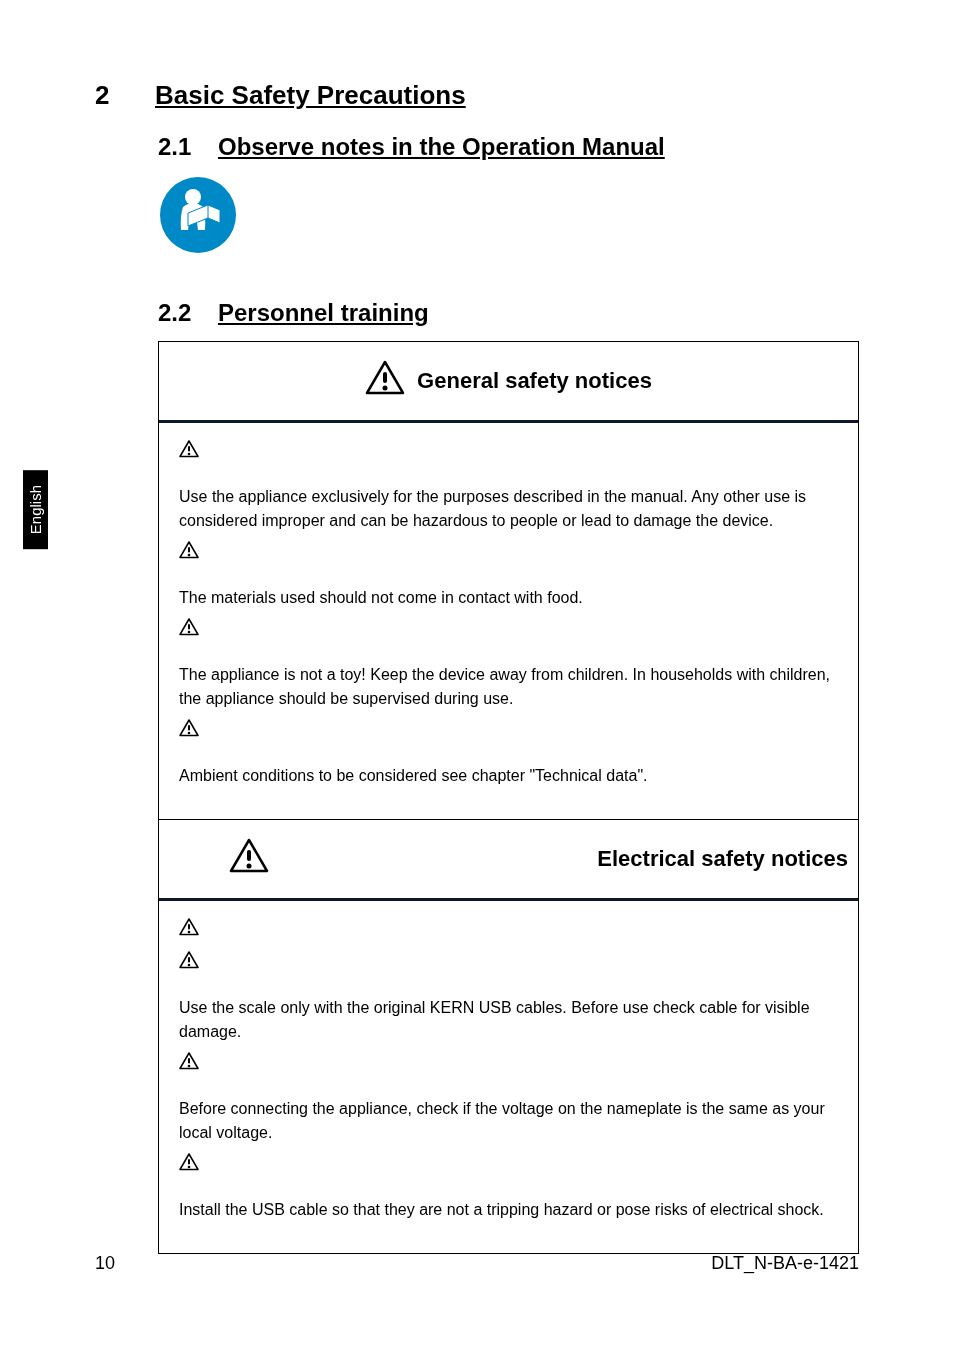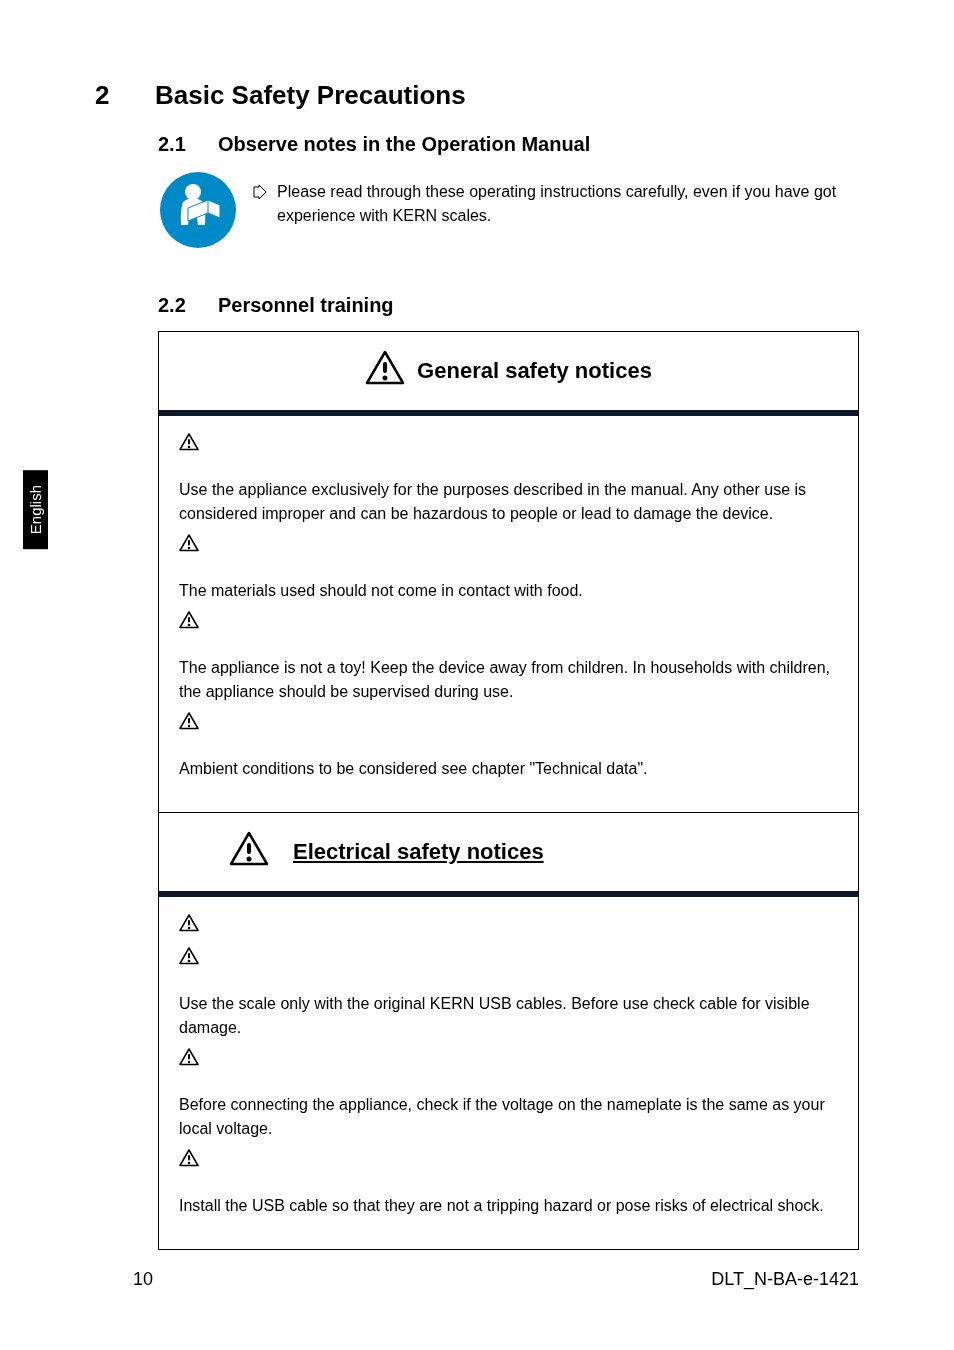--- a/index.html
+++ b/index.html
@@ -29,32 +29,34 @@
       font-size: 15px;
       padding: 15px 4px;
       writing-mode: vertical-rl;
       transform: rotate(180deg);
       text-align: center;
     }
     .section-header {
       font-size: 26px;
       font-weight: bold;
       margin-bottom: 22px;
+      text-decoration: underline;
     }
     .section-number {
       display: inline-block;
       width: 60px;
     }
     .section-content {
       padding-left: 63px;
     }
     .subsection-header {
-      font-size: 20px;
+      font-size: 24px;
       font-weight: bold;
       margin-bottom: 14px;
+      text-decoration: underline;
     }
     .subsection-number {
       display: inline-block;
       width: 60px;
     }
     .intro-row {
       display: flex;
       align-items: flex-start;
       gap: 15px;
       margin-bottom: 40px;
@@ -81,29 +83,28 @@
     .notice-box {
       border: 1px solid #000;
       margin-top: 5px;
     }
     .notice-header {
       display: flex;
       align-items: center;
       justify-content: center;
       gap: 12px;
       padding: 18px 10px;
-      border-bottom: 6px solid #0f172a;
+      border-bottom: 3px solid #0f172a;
       font-size: 22px;
       font-weight: bold;
     }
     .notice-header-left {
-      justify-content: flex-start;
+      justify-content: space-between;
       padding-left: 70px;
       gap: 24px;
-      text-decoration: underline;
     }
     .notice-body {
       padding: 15px 20px 25px 20px;
     }
     .notice-item {
       display: flex;
       align-items: flex-start;
       gap: 20px;
       font-size: 16px;
       line-height: 1.5;
@@ -112,27 +113,26 @@
     }
     .notice-item-text {
       flex-grow: 1;
     }
     .small-warning {
       flex-shrink: 0;
       margin-top: 2px;
     }
     .footer {
       position: absolute;
-      bottom: 60px;
+      bottom: 76px;
       left: 95px;
       right: 95px;
       display: flex;
       justify-content: space-between;
       font-size: 18px;
-      margin-left: 38px;
     }
   </style>
 </head>
 <body>
 
 <div class="page">
   <div class="language-tab">English</div>
 
   <div class="section-header">
     <span class="section-number">2</span><span>Basic Safety Precautions</span>
@@ -147,28 +147,20 @@
       <div class="intro-icon">
         <svg width="80" height="80" viewBox="0 0 80 80">
           <circle cx="40" cy="40" r="38" fill="#0089c7"></circle>
           <circle cx="35" cy="22" r="8" fill="#fff"></circle>
           <path d="M 25 32 Q 22 40 23 55 L 30 55 L 32 40 L 35 45 L 38 40 L 40 55 L 47 55 Q 48 40 45 32 Q 40 28 35 28 Q 30 28 25 32 Z" fill="#fff"></path>
           <path d="M 30 38 L 50 30 L 62 35 L 62 48 L 50 43 L 30 51 Z" fill="#fff" stroke="#0089c7" stroke-width="1"></path>
           <line x1="50" y1="30" x2="50" y2="43" stroke="#0089c7" stroke-width="1"></line>
         </svg>
       </div>
       <div class="intro-list">
-        <div class="intro-item">
-          <span class="arrow-bullet">
-            <svg width="14" height="14" viewBox="0 0 14 14">
-                <path d="M 1 2 L 1 12 L 6 12 L 6 14 L 13 7 L 6 0 L 6 2 Z" fill="none" stroke="#000" stroke-width="1"></path>
-              </svg>
-          </span>
-          <span>Please read through these operating instructions carefully, even if you have got experience with KERN scales.</span>
-        </div>
       </div>
     </div>
 
     <div class="subsection-header">
       <span class="subsection-number">2.2</span><span>Personnel training</span>
     </div>
 
     <div class="notice-box">
       <div class="notice-header">
         <span>

